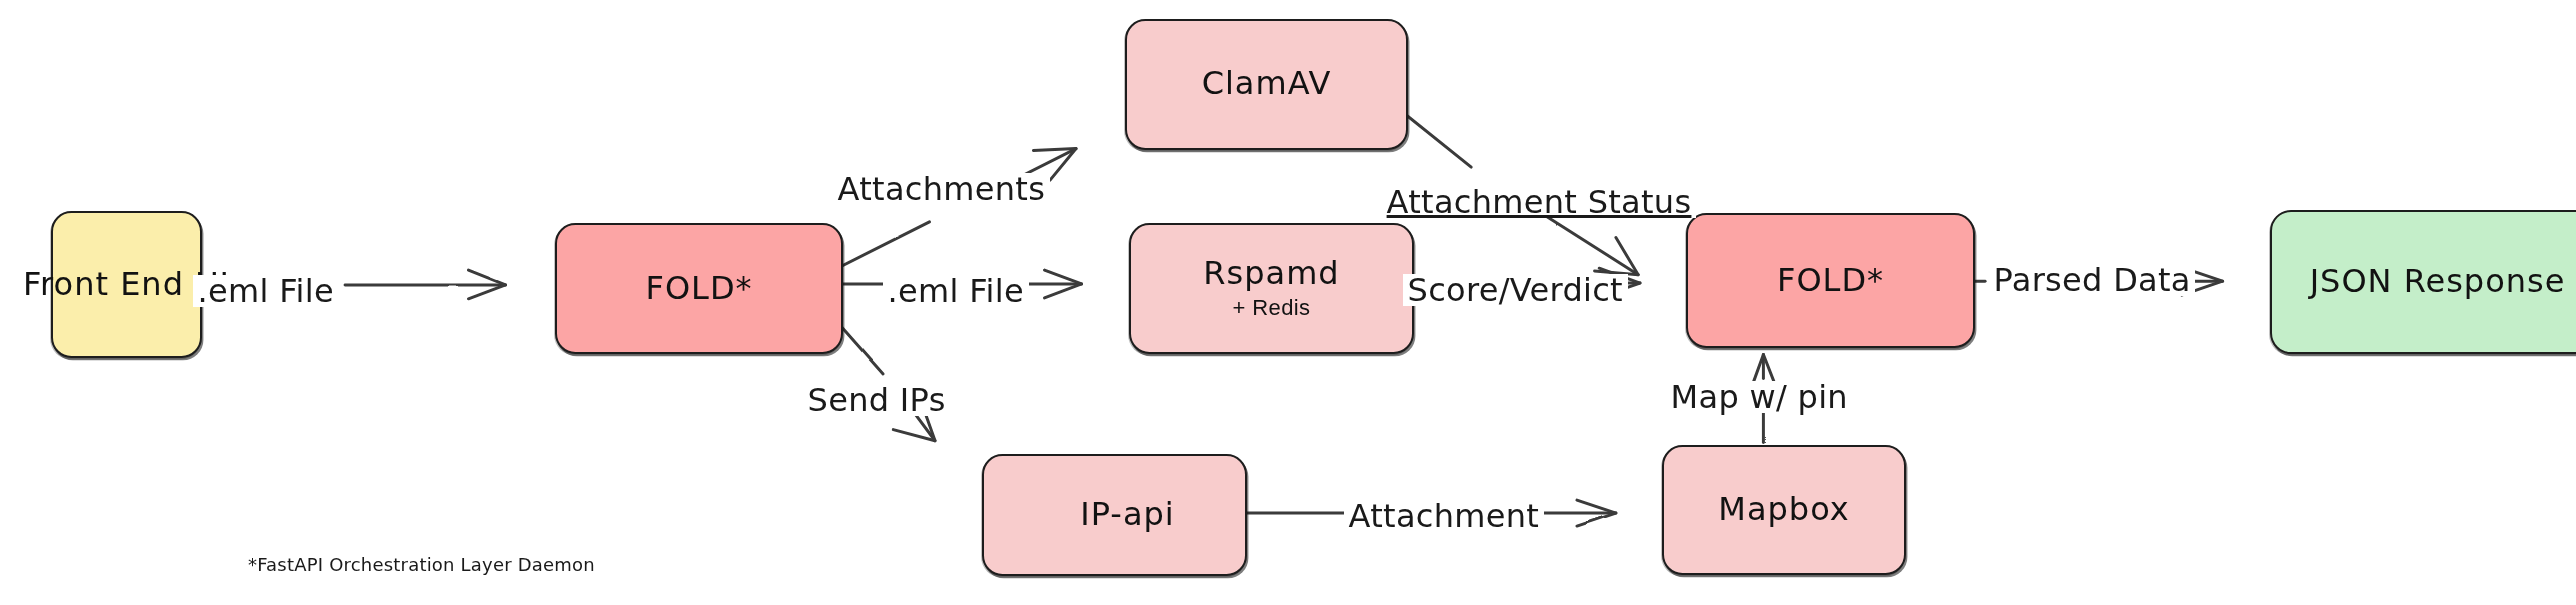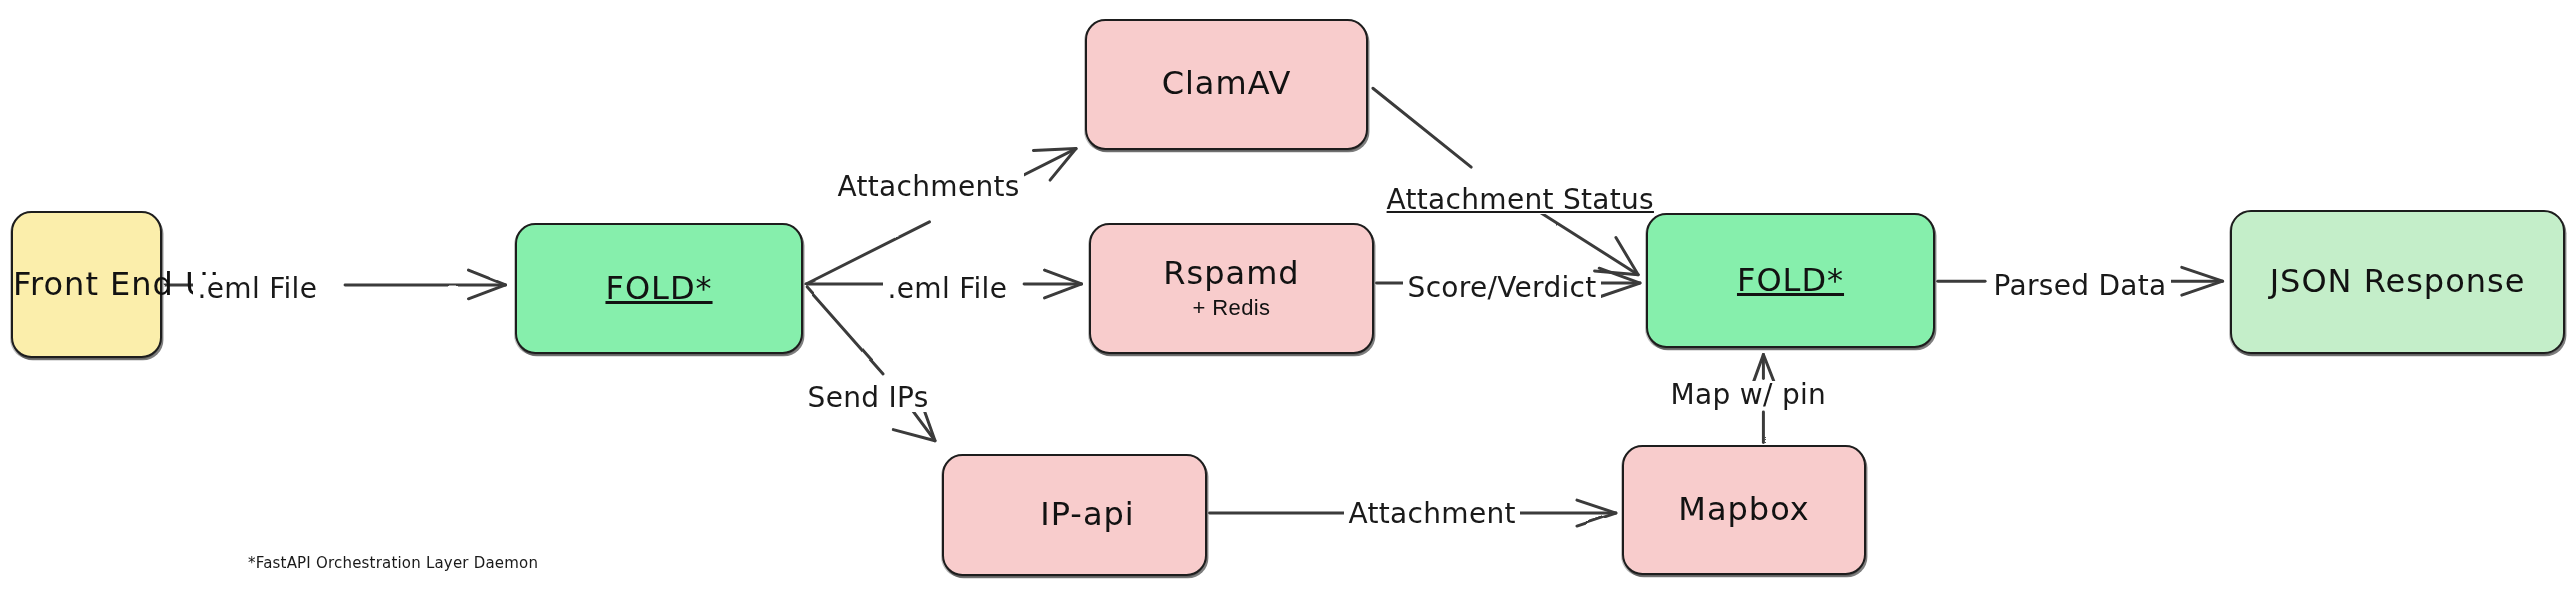--- a/index.html
+++ b/index.html
@@ -23,88 +23,90 @@
     position: absolute;
     left: 0; top: 0;
     width: 2576px; height: 606px;
     pointer-events: none;
   }
   
   .node {
     position: absolute;
     display: flex;
     flex-direction: column;
+    align-items: center;
     justify-content: center;
     border: 2.8px solid #1d1d1d;
     border-radius: 20.4px;
     text-align: center;
     line-height: 1.12;
     color: #121212;
     box-shadow: 1.4px 2.3px 0 0 rgba(20,20,20,0.55),
                 -0.9px 1.4px 0 0 rgba(20,20,20,0.28);
+    margin-left: 40px;
   }
   .node .title {
     font-family: "DejaVu Sans", sans-serif;
     font-size: 32px;
     font-weight: 400;
     letter-spacing: 1px;
     white-space: nowrap;
   }
   .node .subtitle {
     font-family: "Liberation Sans", sans-serif;
     font-size: 22px;
     font-weight: 400;
     letter-spacing: 0.4px;
     margin-top: 3.7px;
     white-space: nowrap;
   }
   .fill-yellow { background: #fbeeab; }
-  .fill-blue   { background: #86efac; text-decoration: underline; }
+  .fill-blue   { background: #fca5a5; }
   .fill-pink   { background: #f8cccc; }
   .fill-green  { background: #c4eec9; border-radius: 21px; }
 
   
   #node-frontend   { left: 11px;   top: 211px; width: 151px; height: 147px; }
   #node-fold-left  { left: 515px;  top: 223px; width: 288px; height: 131px; }
   #node-clamav     { left: 1085px; top: 18.6px;  width: 283px; height: 131px; }
   #node-rspamd     { left: 1089px; top: 223px; width: 285px; height: 131px; }
   #node-fold-right { left: 1646px; top: 213px; width: 289px; height: 135px; }
   #node-json       { left: 2230px; top: 210px; width: 335px; height: 144px; }
   #node-ipapi      { left: 942px; top: 454px; width: 265px; height: 122px; padding-left: 26px; }
   #node-mapbox     { left: 1622px; top: 445px; width: 244px; height: 130px; }
 
   
   .edge-label {
     position: absolute;
     font-family: "DejaVu Sans", sans-serif;
-    font-size: 28px;
+    font-size: 32px;
     color: #1a1a1a;
     background: #ffffff;
     white-space: nowrap;
     letter-spacing: 0.3px;
     padding: 0 4.6px;
     line-height: 1;
   }
   #lbl-eml-1        { left: 193px;  top: 275px; }
   #lbl-attachments  { left: 833px;  top: 173px; }
   #lbl-eml-2        { left: 883px;  top: 275px; }
   #lbl-send-ips     { left: 803px;  top: 384px; }
   #lbl-att-status   { left: 1382px; top: 186px; text-decoration: underline; }
   #lbl-score        { left: 1403px; top: 274px; }
   #lbl-coordinates  { left: 1344px; top: 500px; }
   #lbl-map-pin      { left: 1666px; top: 381px; }
-  #lbl-parsed       { left: 1989px; top: 272px; }
+  #lbl-parsed       { left: 1989px; top: 264px; }
 
   
   #footnote {
     position: absolute;
     left: 248px;
     top: 554px;
     font-family: "DejaVu Sans", sans-serif;
-    font-size: 15px;
+    font-size: 18px;
     color: #1a1a1a;
     letter-spacing: 0.2px;
     white-space: nowrap;
     text-align: center;
   }
 </style>
 </head>
 <body>
 
 <div id="canvas">

